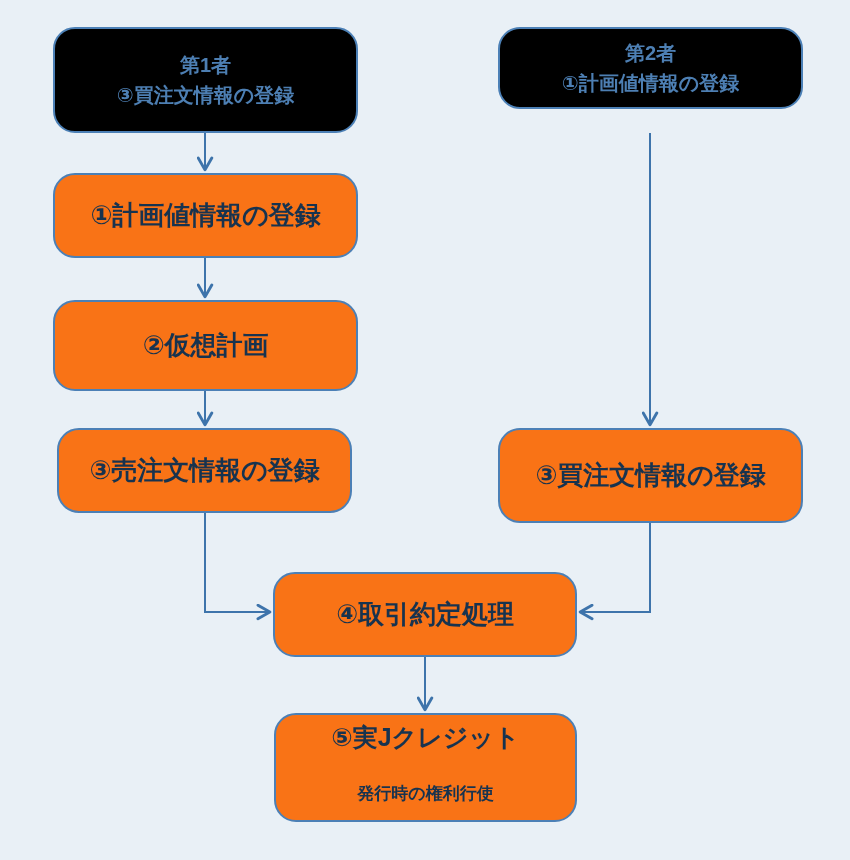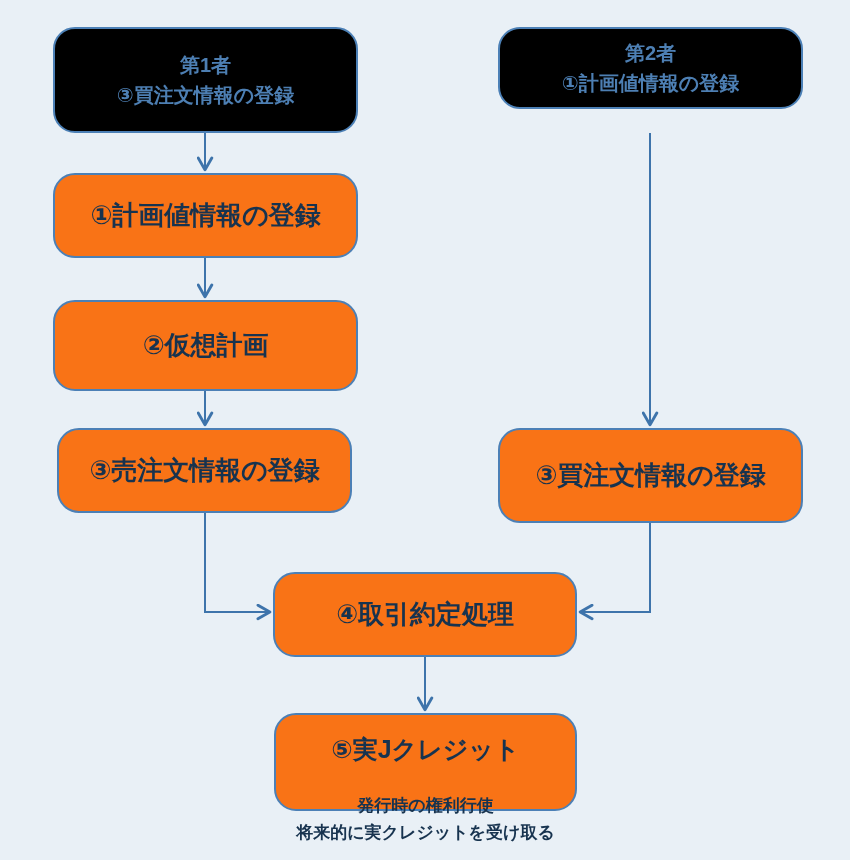--- a/index.html
+++ b/index.html
@@ -50,21 +50,21 @@
     line-height: 1.45;
   }
   
   #actor1 { left: 53px;  top: 27px;  width: 305px; height: 106px; }
   #actor2 { left: 498px; top: 27px;  width: 305px; height: 82px; }
   #step1  { left: 53px;  top: 173px; width: 305px; height: 85px;  }
   #step2  { left: 53px;  top: 300px; width: 305px; height: 91px;  }
   #step3s { left: 57px;  top: 428px; width: 295px; height: 85px;  }
   #step3b { left: 498px; top: 428px; width: 305px; height: 95px;  }
   #step4  { left: 273px; top: 572px; width: 304px; height: 85px;  }
-  #step5  { left: 274px; top: 713px; width: 303px; height: 98px; justify-content: flex-start; padding-top: 16px; }
+  #step5  { left: 274px; top: 713px; width: 303px; height: 109px; justify-content: flex-start; padding-top: 4px; text-align: right; }
   #step5 .title { font-size: 25px; }
   #step5 .notes {
     margin-top: 26px;
     font-size: 17px;
     line-height: 1.55;
   }
   .line { display: block; }
 </style>
 </head>
 <body>
@@ -115,17 +115,16 @@
   </div>
 
   <div class="box process" id="step4">
     <span class="line">④取引約定処理</span>
   </div>
 
   <div class="box process" id="step5">
     <span class="line title">⑤実Jクレジット</span>
     <span class="notes">
       <span class="line">発行時の権利行使</span>
-      <span class="line">将来的に実クレジットを受け取る</span>
     </span>
   </div>
 
 </div>
 
 </body></html>

